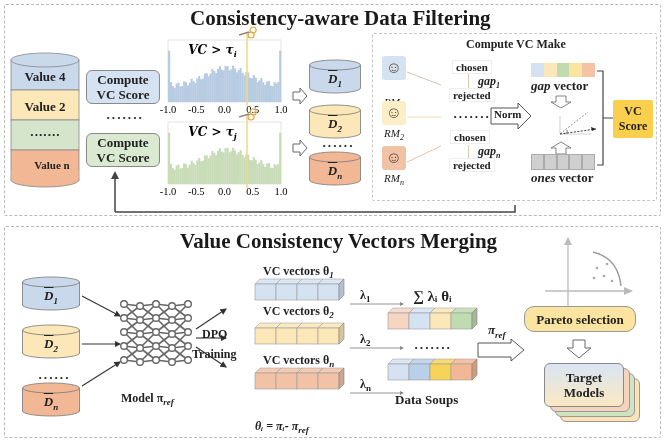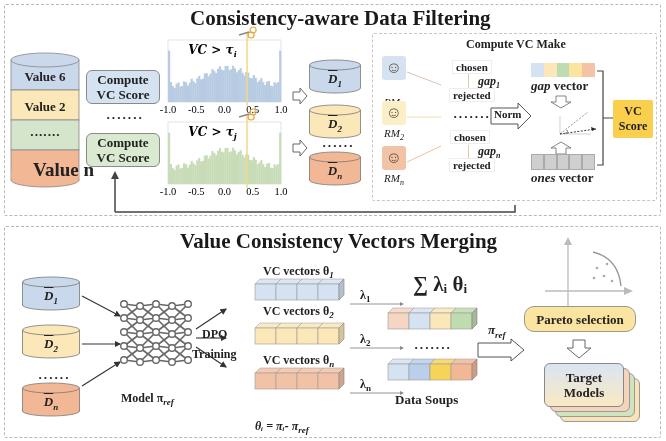--- a/index.html
+++ b/index.html
@@ -24,24 +24,24 @@
 <div class="cyl" style="left:10px; top:52px; width:70px; height:138px;">
   <svg width="70" height="138">
     <rect id="vs0" x="1" y="8" width="68" height="30" stroke="#888" stroke-width="0.8" fill="#c9d8ea"></rect>
     <rect id="vs1" x="1" y="38" width="68" height="30" stroke="#888" stroke-width="0.8" fill="#fbe7b7"></rect>
     <rect id="vs2" x="1" y="68" width="68" height="30" stroke="#888" stroke-width="0.8" fill="#d5e5cc"></rect>
     <rect id="vs3" x="1" y="98" width="68" height="30" stroke="#888" stroke-width="0.8" fill="#f2b896"></rect>
     <ellipse id="vs3b" cx="35" cy="128" rx="34" ry="7" stroke="#888" stroke-width="0.8" fill="#f2b896"></ellipse>
     <rect id="vs3c" x="1.5" y="118" width="67" height="10" fill="#f2b896"></rect>
     <ellipse id="vstop" cx="35" cy="8" rx="34" ry="7" stroke="#888" stroke-width="0.8" fill="#c9d8ea"></ellipse>
   </svg>
-  <div class="lbl bold" style="left:0; width:70px; text-align:center; top:17px; font-size:13px;">Value 6</div>
+  <div class="lbl bold" style="left:0; width:70px; text-align:center; top:17px; font-size:13px;">Value 4</div>
   <div class="lbl bold" style="left:0; width:70px; text-align:center; top:47px; font-size:13px;">Value 2</div>
   <div class="lbl bold" style="left:0; width:70px; text-align:center; top:75px; font-size:13px;">·······</div>
-  <div class="lbl bold" style="left:0; width:84px; text-align:right; top:107px; font-size:19px;">Value n</div>
+  <div class="lbl bold" style="left:0; width:84px; text-align:center; top:107px; font-size:11px;">Value n</div>
 </div>
 
 <div class="box" id="cb0" style="left: 86px; top: 70px; width: 72px; height: 32px; background: rgb(212, 226, 242);">
   <div>
       <div>Compute</div>
       <div>VC Score</div>
     </div>
 </div>
 <div class="dots" style="left:106px; top:110px;">·······</div>
 <div class="box" id="cb1" style="left: 86px; top: 133px; width: 72px; height: 32px; background: rgb(217, 234, 208);">
@@ -502,21 +502,21 @@
     <path d="M52 56 L56 58 L52 60Z" fill="#888"></path>
   <line x1="2" y1="103" x2="52" y2="103" stroke="#888" stroke-width="0.9"></line>
     <path d="M52 101 L56 103 L52 105Z" fill="#888"></path>
 </svg>
 <div id="lambda-container">
     <div class="lbl bold" style="left: 360px; top: 288px; font-size: 12px;"><span>λ</span><sub style="font-size: 9px;">1</sub></div>
     <div class="lbl bold" style="left: 360px; top: 332px; font-size: 12px;"><span>λ</span><sub style="font-size: 9px;">2</sub></div>
     <div class="lbl bold" style="left: 360px; top: 377px; font-size: 12px;"><span>λ</span><sub style="font-size: 9px;">n</sub></div>
   </div>
 
-<div class="lbl bold" style="left:413px; top:272px; font-size:21px;">∑ λᵢ θᵢ</div>
+<div class="lbl bold" style="left:413px; top:288px; font-size:15px;">∑ λᵢ θᵢ</div>
 
 <div id="soup-top" class="abs" style="left:388px; top:307px;">
     <div class="abs" style="left: 0px; top: 0px;"><svg width="92" height="24">
         <polygon points="0,6 5,1 26,1 21,6" fill="#f6d5c2" stroke="#999" stroke-width="0.6" opacity="0.85"></polygon>
         <rect x="0" y="6" width="21" height="16" fill="#f6d5c2" stroke="#999" stroke-width="0.6"></rect>
         <polygon points="21,6 26,1 47,1 42,6" fill="#d4e2f2" stroke="#999" stroke-width="0.6" opacity="0.85"></polygon>
         <rect x="21" y="6" width="21" height="16" fill="#d4e2f2" stroke="#999" stroke-width="0.6"></rect>
         <polygon points="42,6 47,1 68,1 63,6" fill="#fbe7b7" stroke="#999" stroke-width="0.6" opacity="0.85"></polygon>
         <rect x="42" y="6" width="21" height="16" fill="#fbe7b7" stroke="#999" stroke-width="0.6"></rect>
         <polygon points="63,6 68,1 89,1 84,6" fill="#bfdcb0" stroke="#999" stroke-width="0.6" opacity="0.85"></polygon>

